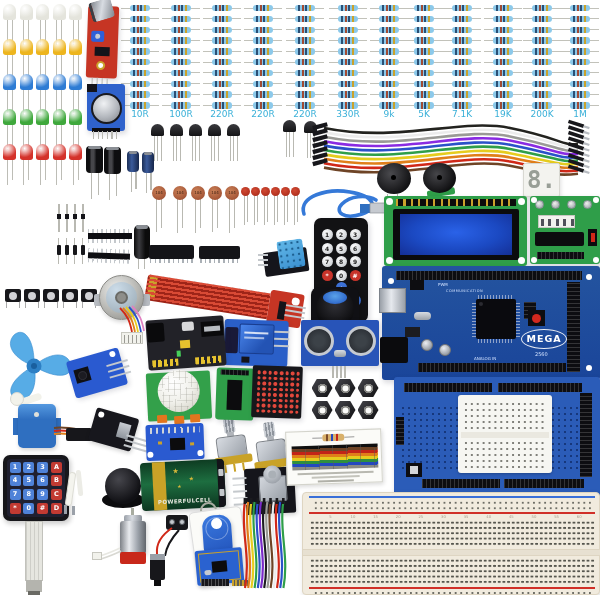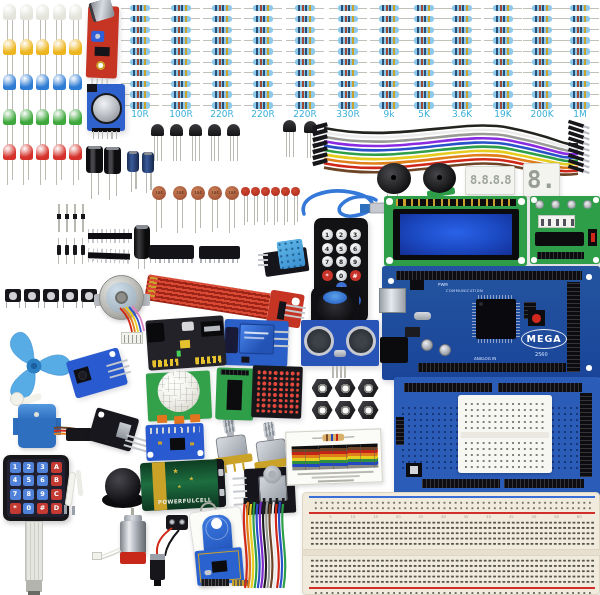--- a/index.html
+++ b/index.html
@@ -277,21 +277,21 @@
       <div style="position: absolute; left: 443px; top: 61.6px; width: 38px; height: 1.1px; background: rgb(194, 194, 186);"></div>
       <div style="position: absolute; left: 452px; top: 59px; width: 20px; height: 6.4px; border-radius: 3px; background: linear-gradient(90deg, rgb(140, 201, 234) 0px, rgb(140, 201, 234) 3px, rgb(43, 79, 116) 3px, rgb(43, 79, 116) 5px, rgb(140, 201, 234) 5px, rgb(140, 201, 234) 7px, rgb(161, 74, 51) 7px, rgb(161, 74, 51) 9px, rgb(140, 201, 234) 9px, rgb(140, 201, 234) 10px, rgb(43, 79, 116) 10px, rgb(43, 79, 116) 12px, rgb(140, 201, 234) 12px, rgb(140, 201, 234) 14px, rgb(202, 162, 43) 14px, rgb(202, 162, 43) 16px, rgb(140, 201, 234) 16px);"></div>
       <div style="position: absolute; left: 443px; top: 72.4px; width: 38px; height: 1.1px; background: rgb(194, 194, 186);"></div>
       <div style="position: absolute; left: 452px; top: 69.8px; width: 20px; height: 6.4px; border-radius: 3px; background: linear-gradient(90deg, rgb(140, 201, 234) 0px, rgb(140, 201, 234) 3px, rgb(43, 79, 116) 3px, rgb(43, 79, 116) 5px, rgb(140, 201, 234) 5px, rgb(140, 201, 234) 7px, rgb(161, 74, 51) 7px, rgb(161, 74, 51) 9px, rgb(140, 201, 234) 9px, rgb(140, 201, 234) 10px, rgb(43, 79, 116) 10px, rgb(43, 79, 116) 12px, rgb(140, 201, 234) 12px, rgb(140, 201, 234) 14px, rgb(202, 162, 43) 14px, rgb(202, 162, 43) 16px, rgb(140, 201, 234) 16px);"></div>
       <div style="position: absolute; left: 443px; top: 83.2px; width: 38px; height: 1.1px; background: rgb(194, 194, 186);"></div>
       <div style="position: absolute; left: 452px; top: 80.6px; width: 20px; height: 6.4px; border-radius: 3px; background: linear-gradient(90deg, rgb(140, 201, 234) 0px, rgb(140, 201, 234) 3px, rgb(43, 79, 116) 3px, rgb(43, 79, 116) 5px, rgb(140, 201, 234) 5px, rgb(140, 201, 234) 7px, rgb(161, 74, 51) 7px, rgb(161, 74, 51) 9px, rgb(140, 201, 234) 9px, rgb(140, 201, 234) 10px, rgb(43, 79, 116) 10px, rgb(43, 79, 116) 12px, rgb(140, 201, 234) 12px, rgb(140, 201, 234) 14px, rgb(202, 162, 43) 14px, rgb(202, 162, 43) 16px, rgb(140, 201, 234) 16px);"></div>
       <div style="position: absolute; left: 443px; top: 94px; width: 38px; height: 1.1px; background: rgb(194, 194, 186);"></div>
       <div style="position: absolute; left: 452px; top: 91.4px; width: 20px; height: 6.4px; border-radius: 3px; background: linear-gradient(90deg, rgb(140, 201, 234) 0px, rgb(140, 201, 234) 3px, rgb(43, 79, 116) 3px, rgb(43, 79, 116) 5px, rgb(140, 201, 234) 5px, rgb(140, 201, 234) 7px, rgb(161, 74, 51) 7px, rgb(161, 74, 51) 9px, rgb(140, 201, 234) 9px, rgb(140, 201, 234) 10px, rgb(43, 79, 116) 10px, rgb(43, 79, 116) 12px, rgb(140, 201, 234) 12px, rgb(140, 201, 234) 14px, rgb(202, 162, 43) 14px, rgb(202, 162, 43) 16px, rgb(140, 201, 234) 16px);"></div>
       <div style="position: absolute; left: 443px; top: 104.8px; width: 38px; height: 1.1px; background: rgb(194, 194, 186);"></div>
       <div style="position: absolute; left: 452px; top: 102.2px; width: 20px; height: 6.4px; border-radius: 3px; background: linear-gradient(90deg, rgb(140, 201, 234) 0px, rgb(140, 201, 234) 3px, rgb(43, 79, 116) 3px, rgb(43, 79, 116) 5px, rgb(140, 201, 234) 5px, rgb(140, 201, 234) 7px, rgb(161, 74, 51) 7px, rgb(161, 74, 51) 9px, rgb(140, 201, 234) 9px, rgb(140, 201, 234) 10px, rgb(43, 79, 116) 10px, rgb(43, 79, 116) 12px, rgb(140, 201, 234) 12px, rgb(140, 201, 234) 14px, rgb(202, 162, 43) 14px, rgb(202, 162, 43) 16px, rgb(140, 201, 234) 16px);"></div>
-      <div style="position: absolute; left: 440px; top: 109px; width: 44px; text-align: center; font-size: 9px; color: rgb(58, 176, 216);">3.6K</div>
+      <div style="position: absolute; left: 440px; top: 109px; width: 44px; text-align: center; font-size: 9px; color: rgb(58, 176, 216);">7.1K</div>
       <div style="position: absolute; left: 484px; top: 7.6px; width: 38px; height: 1.1px; background: rgb(194, 194, 186);"></div>
       <div style="position: absolute; left: 493px; top: 5px; width: 20px; height: 6.4px; border-radius: 3px; background: linear-gradient(90deg, rgb(140, 201, 234) 0px, rgb(140, 201, 234) 3px, rgb(43, 79, 116) 3px, rgb(43, 79, 116) 5px, rgb(140, 201, 234) 5px, rgb(140, 201, 234) 7px, rgb(161, 74, 51) 7px, rgb(161, 74, 51) 9px, rgb(140, 201, 234) 9px, rgb(140, 201, 234) 10px, rgb(43, 79, 116) 10px, rgb(43, 79, 116) 12px, rgb(140, 201, 234) 12px, rgb(140, 201, 234) 14px, rgb(202, 162, 43) 14px, rgb(202, 162, 43) 16px, rgb(140, 201, 234) 16px);"></div>
       <div style="position: absolute; left: 484px; top: 18.4px; width: 38px; height: 1.1px; background: rgb(194, 194, 186);"></div>
       <div style="position: absolute; left: 493px; top: 15.8px; width: 20px; height: 6.4px; border-radius: 3px; background: linear-gradient(90deg, rgb(140, 201, 234) 0px, rgb(140, 201, 234) 3px, rgb(43, 79, 116) 3px, rgb(43, 79, 116) 5px, rgb(140, 201, 234) 5px, rgb(140, 201, 234) 7px, rgb(161, 74, 51) 7px, rgb(161, 74, 51) 9px, rgb(140, 201, 234) 9px, rgb(140, 201, 234) 10px, rgb(43, 79, 116) 10px, rgb(43, 79, 116) 12px, rgb(140, 201, 234) 12px, rgb(140, 201, 234) 14px, rgb(202, 162, 43) 14px, rgb(202, 162, 43) 16px, rgb(140, 201, 234) 16px);"></div>
       <div style="position: absolute; left: 484px; top: 29.2px; width: 38px; height: 1.1px; background: rgb(194, 194, 186);"></div>
       <div style="position: absolute; left: 493px; top: 26.6px; width: 20px; height: 6.4px; border-radius: 3px; background: linear-gradient(90deg, rgb(140, 201, 234) 0px, rgb(140, 201, 234) 3px, rgb(43, 79, 116) 3px, rgb(43, 79, 116) 5px, rgb(140, 201, 234) 5px, rgb(140, 201, 234) 7px, rgb(161, 74, 51) 7px, rgb(161, 74, 51) 9px, rgb(140, 201, 234) 9px, rgb(140, 201, 234) 10px, rgb(43, 79, 116) 10px, rgb(43, 79, 116) 12px, rgb(140, 201, 234) 12px, rgb(140, 201, 234) 14px, rgb(202, 162, 43) 14px, rgb(202, 162, 43) 16px, rgb(140, 201, 234) 16px);"></div>
       <div style="position: absolute; left: 484px; top: 40px; width: 38px; height: 1.1px; background: rgb(194, 194, 186);"></div>
       <div style="position: absolute; left: 493px; top: 37.4px; width: 20px; height: 6.4px; border-radius: 3px; background: linear-gradient(90deg, rgb(140, 201, 234) 0px, rgb(140, 201, 234) 3px, rgb(43, 79, 116) 3px, rgb(43, 79, 116) 5px, rgb(140, 201, 234) 5px, rgb(140, 201, 234) 7px, rgb(161, 74, 51) 7px, rgb(161, 74, 51) 9px, rgb(140, 201, 234) 9px, rgb(140, 201, 234) 10px, rgb(43, 79, 116) 10px, rgb(43, 79, 116) 12px, rgb(140, 201, 234) 12px, rgb(140, 201, 234) 14px, rgb(202, 162, 43) 14px, rgb(202, 162, 43) 16px, rgb(140, 201, 234) 16px);"></div>
       <div style="position: absolute; left: 484px; top: 50.8px; width: 38px; height: 1.1px; background: rgb(194, 194, 186);"></div>
       <div style="position: absolute; left: 493px; top: 48.2px; width: 20px; height: 6.4px; border-radius: 3px; background: linear-gradient(90deg, rgb(140, 201, 234) 0px, rgb(140, 201, 234) 3px, rgb(43, 79, 116) 3px, rgb(43, 79, 116) 5px, rgb(140, 201, 234) 5px, rgb(140, 201, 234) 7px, rgb(161, 74, 51) 7px, rgb(161, 74, 51) 9px, rgb(140, 201, 234) 9px, rgb(140, 201, 234) 10px, rgb(43, 79, 116) 10px, rgb(43, 79, 116) 12px, rgb(140, 201, 234) 12px, rgb(140, 201, 234) 14px, rgb(202, 162, 43) 14px, rgb(202, 162, 43) 16px, rgb(140, 201, 234) 16px);"></div>
@@ -571,21 +571,20 @@
     <div class="c" style="left:14px;top:12px;width:5px;height:5px;border-radius:50%;background:#000"></div>
     <div class="c" style="left:10px;top:31px;width:1.4px;height:8px;background:#b9b9b2"></div>
     <div class="c" style="left:20px;top:31px;width:1.4px;height:8px;background:#b9b9b2"></div>
   </div>
   <div class="c" style="left:421px;top:163px;width:40px;height:36px">
     <div class="c" style="left:6px;top:26px;width:28px;height:7px;background:#2f9e49;transform:rotate(-8deg);border-radius:2px"></div>
     <div class="c" style="left:2px;top:0;width:33px;height:30px;border-radius:50%;background:radial-gradient(circle at 42% 38%,#46464a,#101012 70%)"></div>
     <div class="c" style="left:16px;top:12px;width:5px;height:5px;border-radius:50%;background:#000"></div>
   </div>
 
-  <div class="c" style="left:465px;top:166px;width:50px;height:29px;background:#f3f3ef;border:1px solid #d8d8d2;border-radius:2px;color:#a0a69e;font-family:'DejaVu Sans Mono',monospace;font-size:12px;font-weight:bold;letter-spacing:-1.5px;line-height:27px;text-align:center;box-shadow:1px 2px 4px rgba(0,0,0,.12)">8.8.8.8</div>
   <div class="c" style="left:523px;top:163px;width:37px;height:34px;background:#f3f3ef;border:1px solid #d8d8d2;border-radius:2px;color:#989e96;font-family:'DejaVu Sans Mono',monospace;font-size:24px;font-weight:bold;line-height:32px;text-align:center;box-shadow:1px 2px 4px rgba(0,0,0,.12)">8.</div>
 
   <svg style="left:294px;top:184px" width="104" height="44" viewBox="0 0 104 44">
     <path d="M10,30 C4,12 34,4 56,8 C80,12 86,24 68,30 C50,36 40,28 48,20 C56,12 72,10 82,16" stroke="#3579d8" stroke-width="3.6" fill="none" stroke-linecap="round"></path>
     <rect x="66" y="20" width="10" height="9" fill="#2f6fc0"></rect>
     <rect x="76" y="19" width="15" height="10" fill="#c6cad0" stroke="#8a9096" stroke-width="0.7"></rect>
   </svg>
 
   <div class="c" style="left:88px;top:229px;width:44px;height:13px">
     <div class="c" style="left:0;top:0;width:44px;height:4px;background:repeating-linear-gradient(90deg,#c4c8cc 0 1.3px,transparent 1.3px 4.4px)"></div>

